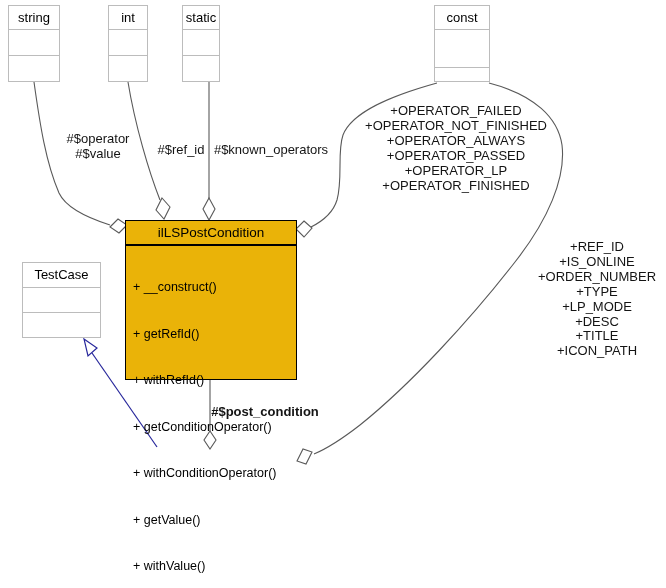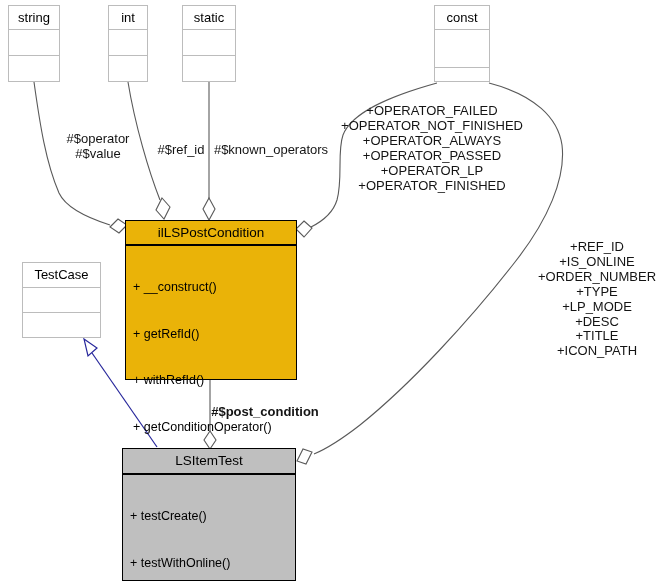--- a/index.html
+++ b/index.html
@@ -101,21 +101,21 @@
     <div class="cmp"></div>
     <div class="cmp"></div>
   </div>
 
   <div class="ext-node" style="left:108px; top:5px; width:40px; height:77px;">
     <div class="nm">int</div>
     <div class="cmp"></div>
     <div class="cmp"></div>
   </div>
 
-  <div class="ext-node" style="left:182px; top:5px; width:54px; height:77px;">
+  <div class="ext-node" style="left:182px; top:5px; width:38px; height:77px;">
     <div class="nm">static</div>
     <div class="cmp"></div>
     <div class="cmp"></div>
   </div>
 
   <div class="ext-node" style="left:434px; top:5px; width:56px; height:77px;gap:12px;">
     <div class="nm">const</div>
     <div class="cmp"></div>
     <div class="cmp"></div>
   </div>
@@ -133,44 +133,33 @@
       <span>+ __construct()</span>
       <span>+ getRefId()</span>
       <span>+ withRefId()</span>
       <span>+ getConditionOperator()</span>
       <span>+ withConditionOperator()</span>
       <span>+ getValue()</span>
       <span>+ withValue()</span>
     </div>
   </div>
 
-  <div class="class-node highlight" style="left:122px; top:448px; width:174px; height:133px;">
-    <div class="nm">LSItemTest</div>
-    <div class="attrs"></div>
-    <div class="methods">
-      <span>+ testCreate()</span>
-      <span>+ testWithOnline()</span>
-      
-      
-      
-    </div>
-  </div>
 
   <div class="edge-label" style="left:98px; top:131px;">
     <span>#$operator</span>
     <span>#$value</span>
   </div>
 
   <div class="edge-label" style="left:181px; top:142px;">#$ref_id</div>
 
   <div class="edge-label" style="left:271px; top:142px;">#$known_operators</div>
 
   <div class="edge-label" style="left:265px; top:404px;font-weight:bold;">#$post_condition</div>
 
-  <div class="const-list" style="left:432px; top:104px;">
+  <div class="const-list" style="left:456px; top:104px;">
     <span>+OPERATOR_FAILED</span>
     <span>+OPERATOR_NOT_FINISHED</span>
     <span>+OPERATOR_ALWAYS</span>
     <span>+OPERATOR_PASSED</span>
     <span>+OPERATOR_LP</span>
     <span>+OPERATOR_FINISHED</span>
   </div>
 
   <div class="const-list" style="left:597px; top:240px;">
     <span>+REF_ID</span>

